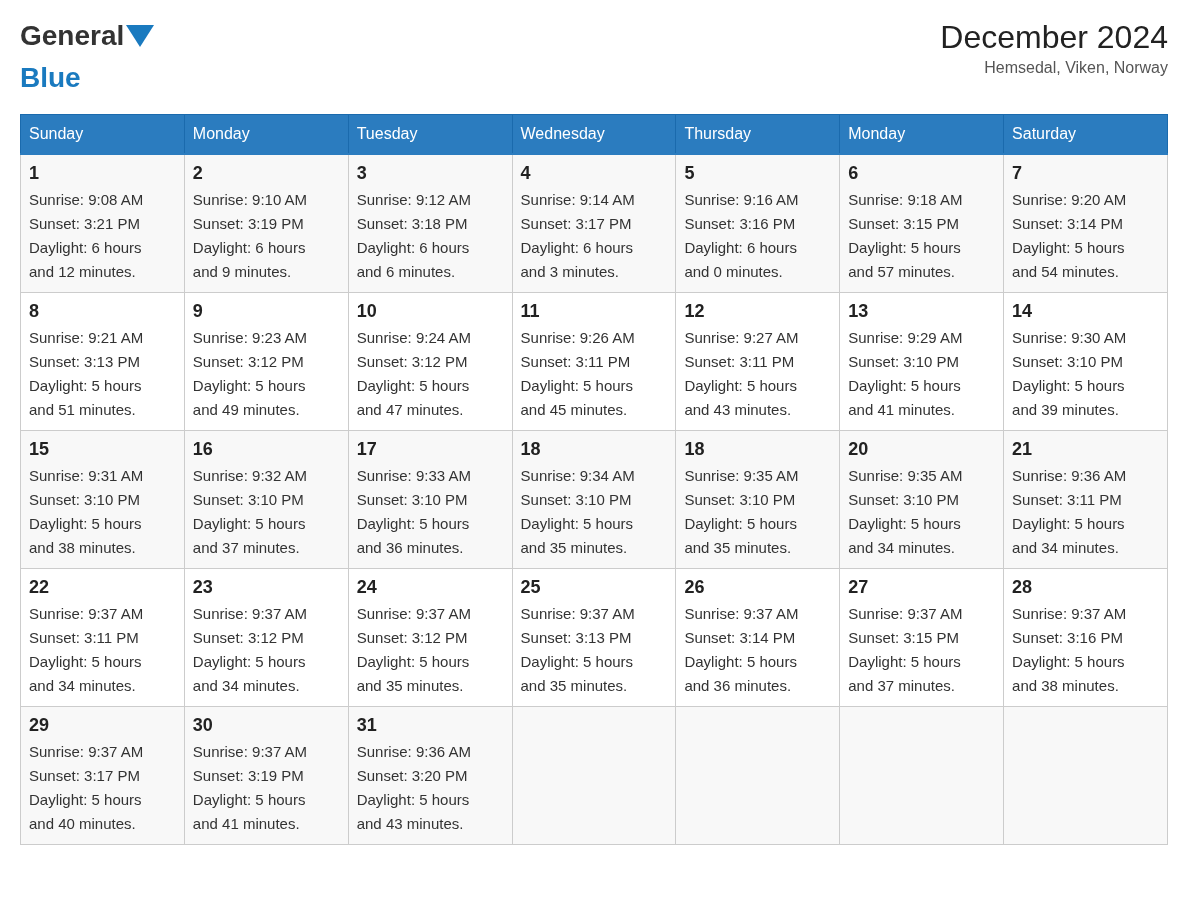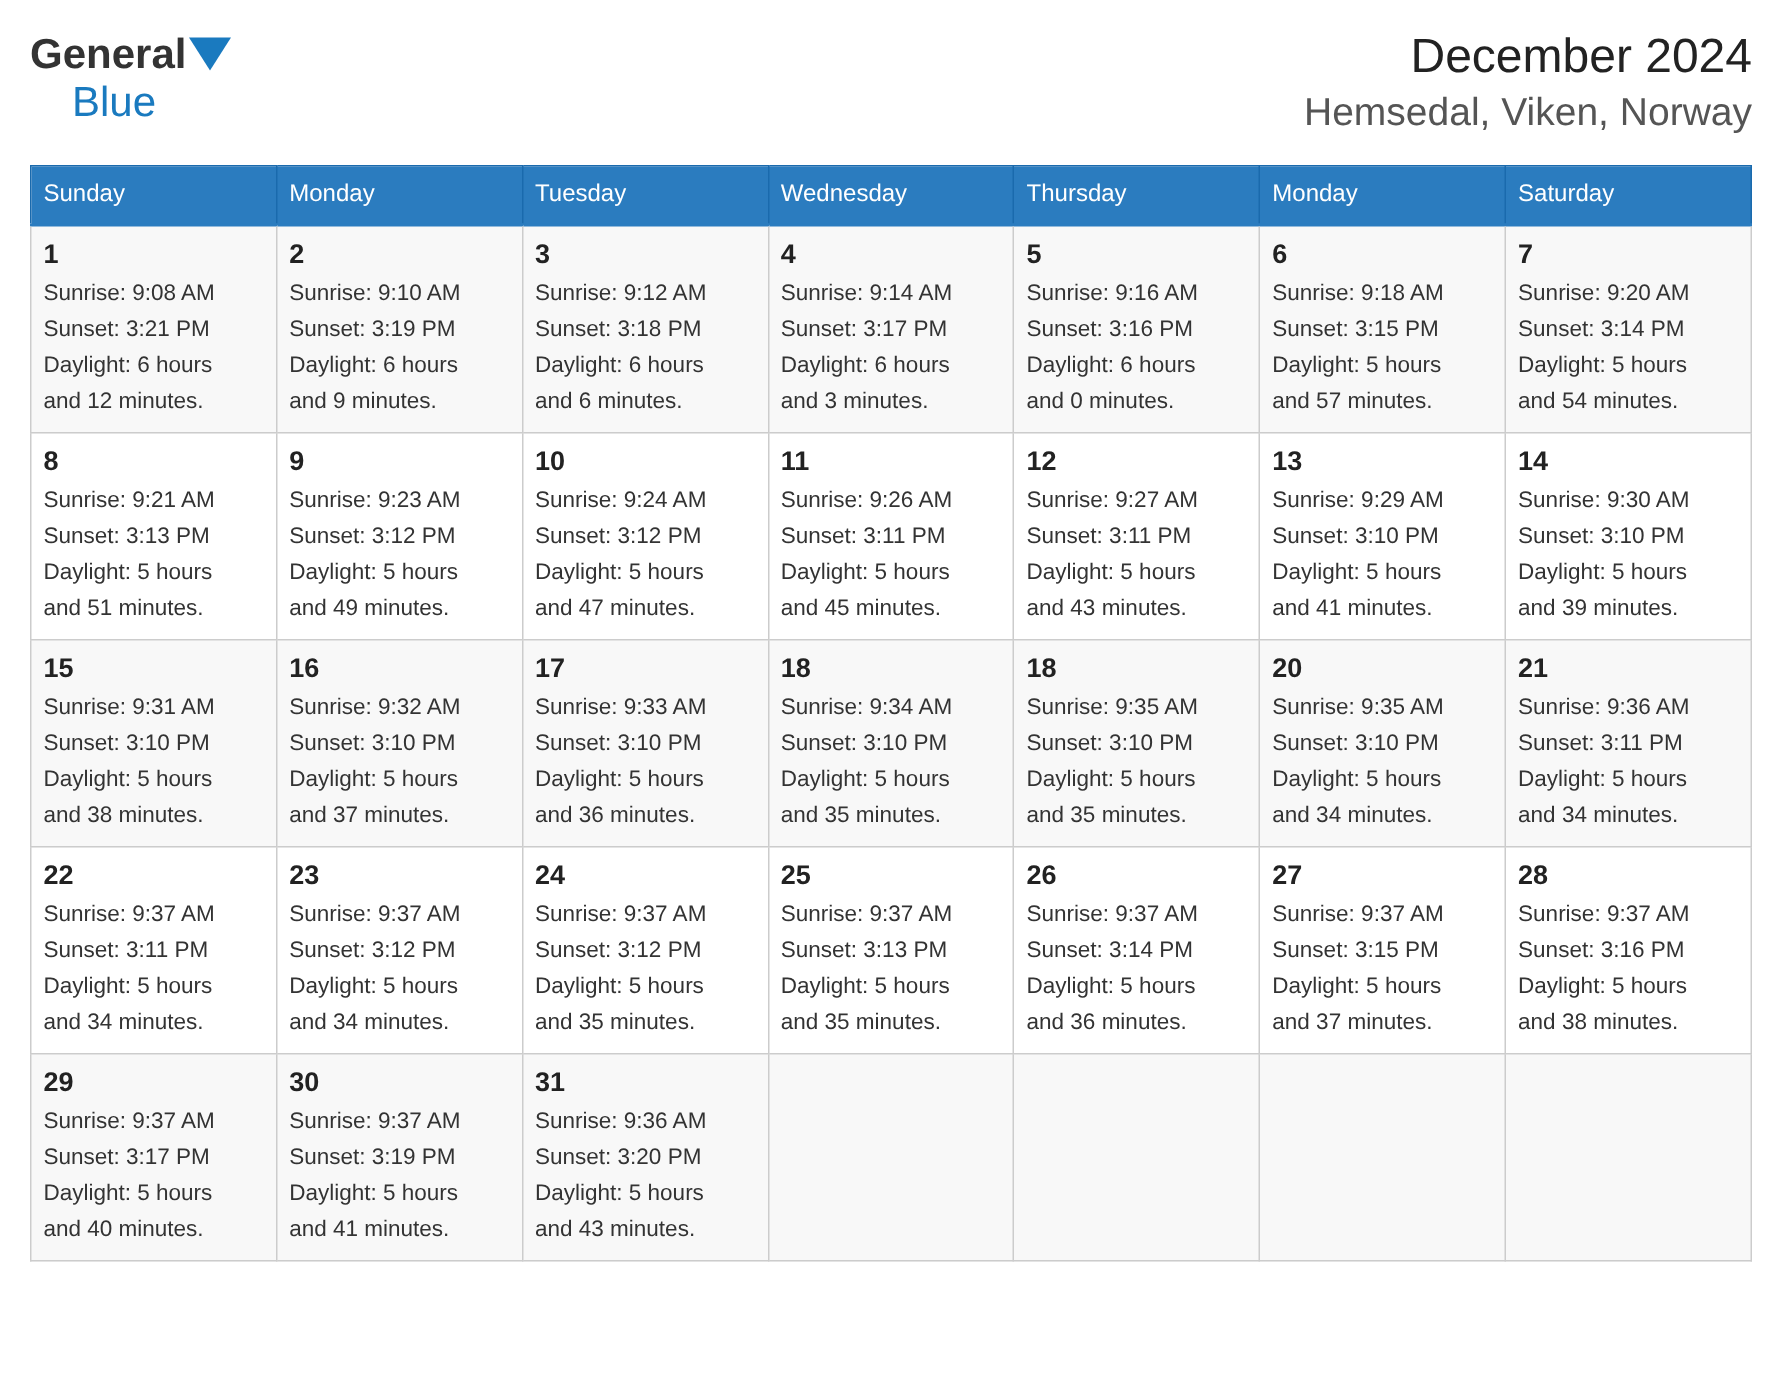--- a/index.html
+++ b/index.html
@@ -13,20 +13,21 @@
     .header {
       display: flex;
       justify-content: space-between;
       align-items: flex-start;
       margin-bottom: 20px;
     }
     .logo {
       display: flex;
       flex-direction: column;
       align-items: flex-start;
+      gap: 10px;
     }
     .logo-text {
       display: flex;
       align-items: center;
       font-size: 28px;
       font-weight: bold;
       color: #333;
     }
     .logo-general { color: #333; }
     .logo-triangle {
@@ -34,34 +35,33 @@
       height: 0;
       border-left: 14px solid transparent;
       border-right: 14px solid transparent;
       border-top: 22px solid #1a7abf;
       display: inline-block;
       margin: 0 2px;
     }
     .logo-blue {
       color: #1a7abf;
       font-size: 28px;
-      font-weight: normal;
-      margin-left: 28px;
+      font-weight: bold;
     }
     .title-section {
       text-align: right;
     }
     .month-title {
       font-size: 32px;
       font-weight: normal;
       color: #222;
       line-height: 1.1;
     }
     .subtitle {
-      font-size: 26px;
+      font-size: 16px;
       color: #555;
       margin-top: 4px;
     }
     .calendar {
       width: 100%;
       border-collapse: collapse;
     }
     .calendar thead tr th {
       background-color: #2b7cbf;
       color: white;

